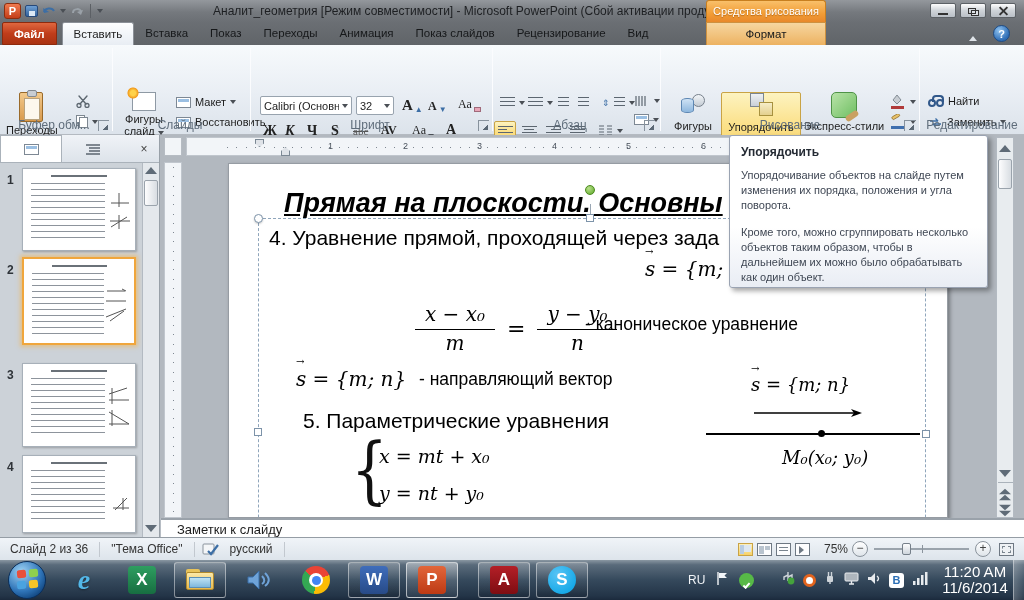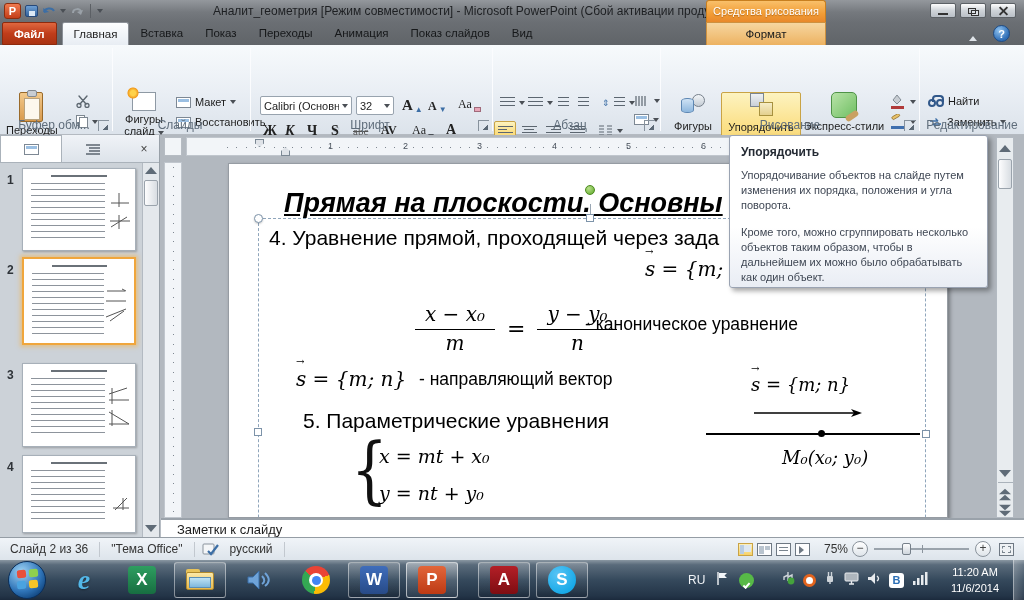--- a/index.html
+++ b/index.html
@@ -143,21 +143,21 @@
 
 .taskbar{position:absolute;left:0;top:560px;width:1024px;height:40px;background:linear-gradient(#8a97a2,#5a6b7b 12%,#35495c 50%,#233447 90%,#1b2a3c)}
 .orb{position:absolute;left:8px;top:1px;width:38px;height:38px;border-radius:50%;background:radial-gradient(circle at 35% 28%,#9fd4f5,#2f74b8 55%,#0d3f77 85%);border:1px solid #0a2f5c;overflow:hidden}
 .orb .p{position:absolute;width:9px;height:8px;border-radius:2px}
 .tbtn{position:absolute;top:2px;width:52px;height:36px;display:flex;align-items:center;justify-content:center}
 .tbtn.frame{background:linear-gradient(rgba(255,255,255,.22),rgba(255,255,255,.06) 50%,rgba(0,0,0,.12));border:1px solid rgba(255,255,255,.45);border-radius:3px}
 .tbtn.on{background:linear-gradient(rgba(255,255,255,.42),rgba(255,255,255,.15) 50%,rgba(255,255,255,.05));border:1px solid rgba(255,255,255,.6);border-radius:3px}
 .appsq{width:28px;height:28px;border-radius:4px;color:#fff;font-weight:bold;font-size:17px;text-align:center;line-height:28px}
 .tray{position:absolute;top:0;height:40px;display:flex;align-items:center;gap:9px;color:#f2f5f8}
 .trayic{position:relative}
-.clock{position:absolute;left:942px;top:4px;width:66px;text-align:center;font-size:11px;color:#fff;line-height:16px}
+.clock{position:absolute;left:942px;top:4px;width:66px;text-align:center;font-size:15px;color:#fff;line-height:16px}
 .showdesk{position:absolute;right:0;top:0;width:11px;height:40px;background:linear-gradient(90deg,rgba(255,255,255,.25),rgba(255,255,255,.08));border-left:1px solid rgba(255,255,255,.5)}
 .chk{display:inline-block;width:7px;height:4px;border-left:2px solid #fff;border-bottom:2px solid #fff;transform:rotate(-48deg)}
 </style>
 </head>
 <body>
 
 <div class="win">
 
   <div class="titlebar">
     <div class="qat">
@@ -188,26 +188,27 @@
           <i class="x1"></i>
           <i class="x2"></i>
         </div>
     </div>
   </div>
   <div class="ctxhdr">Средства рисования</div>
 
   <div class="tabrow">
     <div class="tabs">
       <div class="tab file">Файл</div>
-      <div class="tab active">Главная</div>
+      <div class="tab active">Вставить</div>
       <div class="tab">Вставка</div>
       <div class="tab">Показ</div>
       <div class="tab">Переходы</div>
       <div class="tab">Анимация</div>
       <div class="tab">Показ слайдов</div>
+      <div class="tab">Рецензирование</div>
       <div class="tab">Вид</div>
     </div>
     <div class="tab ctx">Формат</div>
     <div class="rib-collapse"><i></i></div>
     <div class="help-btn">?</div>
   </div>
 
   <div class="ribbon">
 
     <div class="bigbtn" style="left:6px;width:50px">

